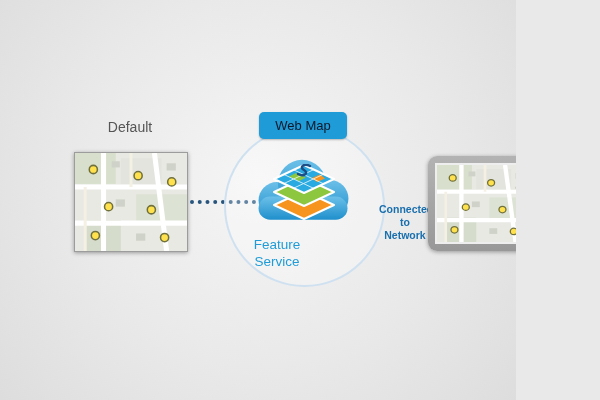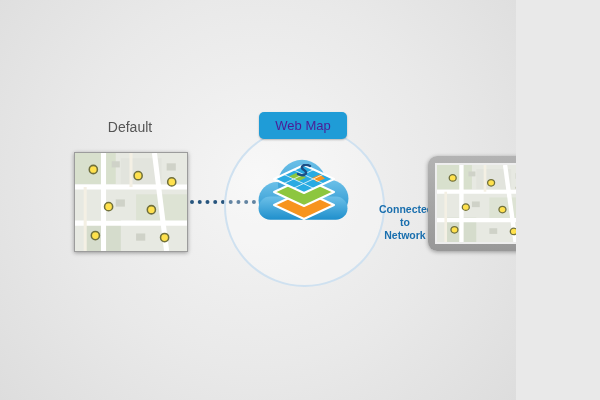--- a/index.html
+++ b/index.html
@@ -21,21 +21,21 @@
     position:absolute;left:190px;top:200px;width:66px;height:0;
     border-top:4px dotted #27557e;
   }
   
   .ring{
     position:absolute;left:224px;top:126px;width:157px;height:157px;
     border:2px solid #cfe1f0;border-radius:50%;background:rgba(255,255,255,.28);
   }
   .webmap-pill{
     position:absolute;left:259px;top:112px;width:88px;height:27px;
-    background:#1f9cd7;border-radius:5px;color:#4c1d95;font-size:13px;
+    background:#1f9cd7;border-radius:5px;color:#0f172a;font-size:13px;
     line-height:27px;text-align:center;box-shadow:0 1px 2px rgba(0,0,0,.25);z-index:3;
   }
   .cloud-wrap{position:absolute;left:246px;top:154px;width:116px;height:76px;z-index:2;}
   .layers-wrap{position:absolute;left:272px;top:164px;width:64px;height:64px;z-index:4;}
   .feature-label{
     position:absolute;left:234px;top:237px;width:86px;z-index:3;
     color:#1f9cd7;font-size:13.5px;line-height:1.25;text-align:center;
   }
   .network-label{
     position:absolute;left:379px;top:203px;width:52px;
@@ -137,20 +137,21 @@
         <path d="M12,10.5 L42,24.5"></path>
           <path d="M22,6 L52,20"></path>
         <path d="M12,19.5 L42,5.5"></path>
           <path d="M22,24 L52,10"></path>
       </g>
 
       <path d="M38,2 c-6,-3 -11,1 -6,4 c5,3 0,7 -6,4" stroke="#1b4f86" stroke-width="2.5" fill="none" stroke-linecap="round"></path>
     </svg>
   </div>
 
+  <div class="feature-label">Feature Service</div>
 
   <div class="network-label">Connected to Network</div>
 
 
   <div class="tablet">
     <div class="tablet-screen">
       <svg viewBox="0 0 110 95" preserveAspectRatio="none">
         <rect width="110" height="95" fill="#e7e9e2"></rect>
         <rect x="0" y="0" width="40" height="30" fill="#d8e0cd"></rect>
         <rect x="60" y="40" width="50" height="30" fill="#dde3d4"></rect>

